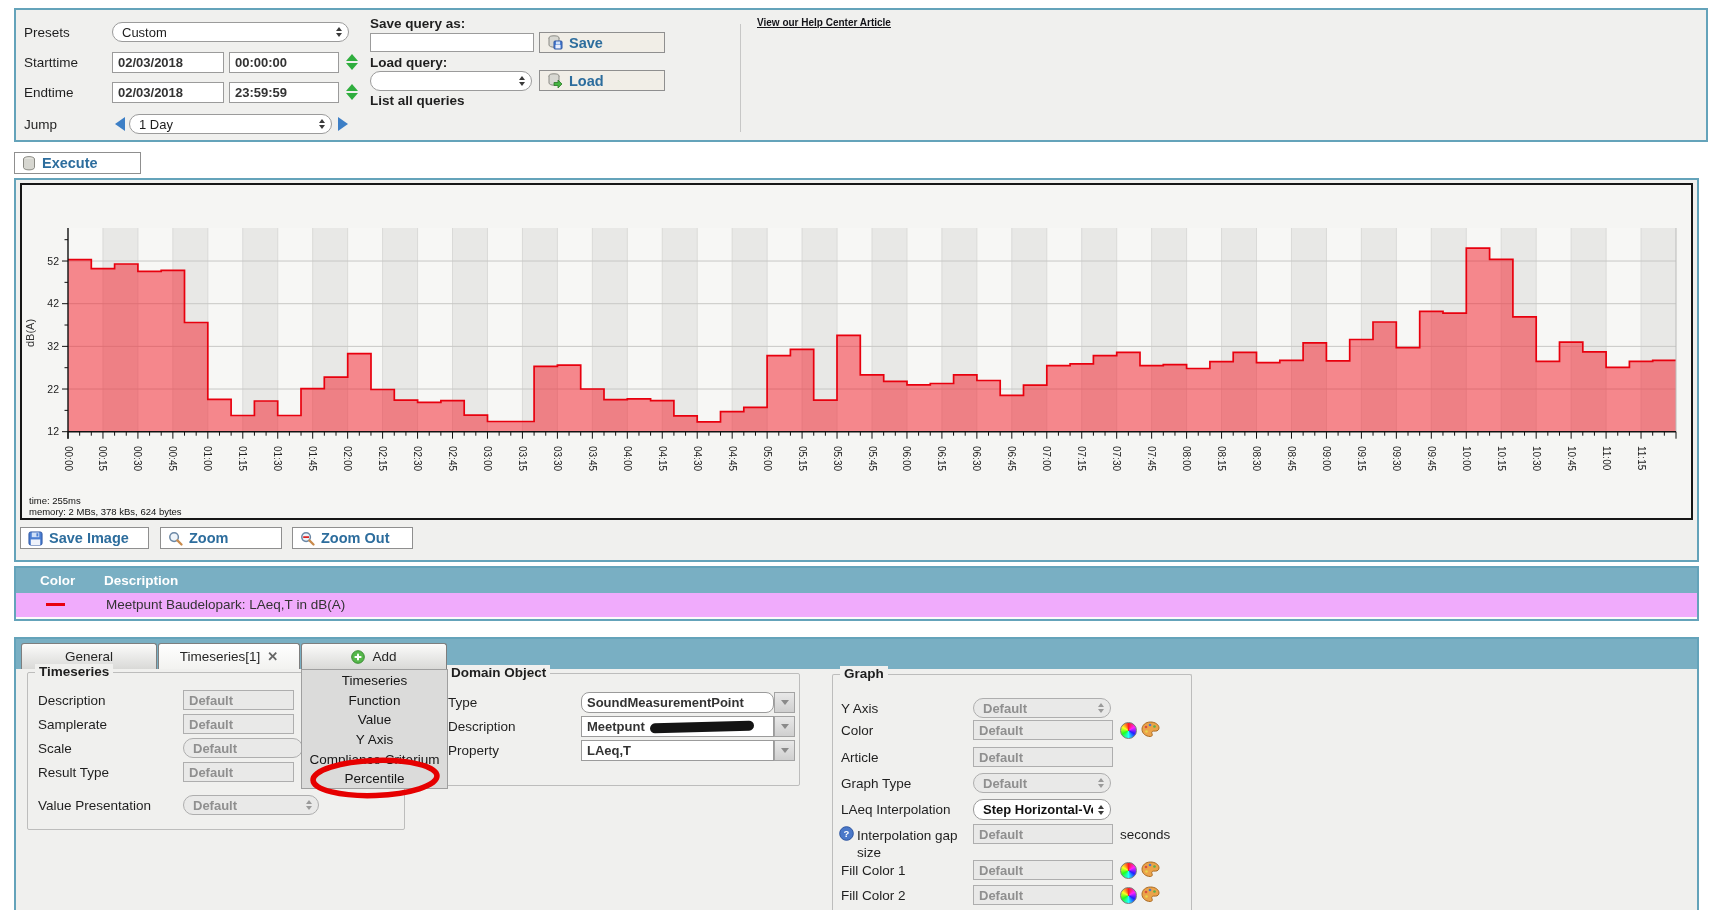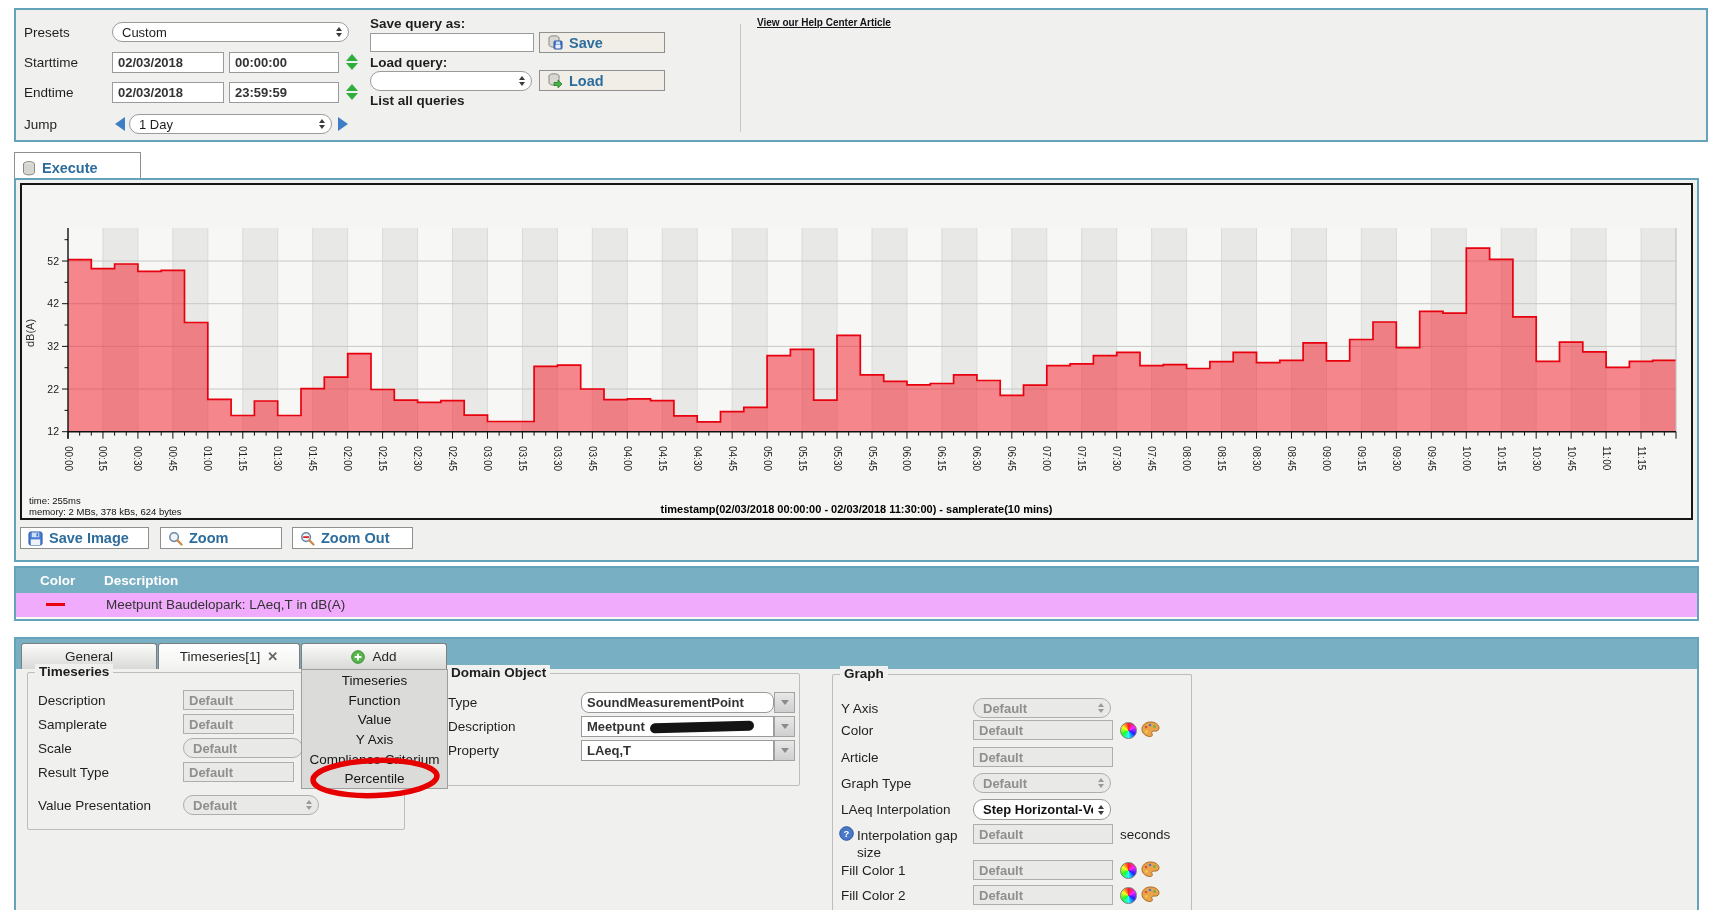--- a/index.html
+++ b/index.html
@@ -130,21 +130,21 @@
       </span>
       <span>Load</span>
     </div>
 
     <div class="lbl" style="left:354px;top:83px;font-weight:bold;">List all queries</div>
 
     <div class="vdiv" style="left:724px;top:14px;height:108px;"></div>
     <div class="lbl helplink" style="left:741px;top:7px;">View our Help Center Article</div>
   </div>
 
-  <div class="btn" style="left:14px;top:152px;width:127px;height:32px;">
+  <div class="btn" style="left:14px;top:152px;width:127px;height:22px;">
     <span style="display:inline-flex;">
       <svg width="14" height="15" viewBox="0 0 14 15">
           <ellipse cx="7" cy="3" rx="5.5" ry="2.4" fill="#e3e3dd" stroke="#8a8a84"></ellipse>
           <path d="M1.5 3v8.5c0 1.3 2.5 2.4 5.5 2.4s5.5-1.1 5.5-2.4V3" fill="#d6d6d0" stroke="#8a8a84"></path>
         </svg>
     </span>
     <span>Execute</span>
   </div>
 
   <div class="panel" style="left:14px;top:178px;width:1685px;height:384px;">
@@ -425,21 +425,20 @@
           <text x="1409.3043478260868" y="261" dy="3.5" font-size="10" fill="#222" transform="rotate(90 1409.3043478260868 261)">09:45</text>
           <text x="1444.2608695652173" y="261" dy="3.5" font-size="10" fill="#222" transform="rotate(90 1444.2608695652173 261)">10:00</text>
           <text x="1479.2173913043478" y="261" dy="3.5" font-size="10" fill="#222" transform="rotate(90 1479.2173913043478 261)">10:15</text>
           <text x="1514.1739130434783" y="261" dy="3.5" font-size="10" fill="#222" transform="rotate(90 1514.1739130434783 261)">10:30</text>
           <text x="1549.1304347826085" y="261" dy="3.5" font-size="10" fill="#222" transform="rotate(90 1549.1304347826085 261)">10:45</text>
           <text x="1584.086956521739" y="261" dy="3.5" font-size="10" fill="#222" transform="rotate(90 1584.086956521739 261)">11:00</text>
           <text x="1619.0434782608695" y="261" dy="3.5" font-size="10" fill="#222" transform="rotate(90 1619.0434782608695 261)">11:15</text>
         </svg>
       <div class="chart-meta" style="left:7px;top:310px;">time: 255ms</div>
       <div class="chart-meta" style="left:7px;top:321px;">memory: 2 MBs, 378 kBs, 624 bytes</div>
-      <div class="chart-meta-center" style="top:318px;">timestamp(02/03/2018 00:00:00 -  02/03/2018 11:30:00)  -  samplerate(10 mins)</div>
     </div>
     <div class="btn" style="left:4px;top:347px;width:129px;height:22px;">
       <span style="display:inline-flex;">
         <svg width="15" height="15" viewBox="0 0 16 16">
             <rect x="1" y="1" width="14" height="14" rx="2" fill="#4a7ed2" stroke="#2c54a0"></rect>
             <rect x="4" y="1.6" width="8" height="5" fill="#cfe0f8"></rect>
             <rect x="9" y="2.4" width="2" height="3.4" fill="#4a7ed2"></rect>
             <rect x="3" y="9" width="10" height="6" fill="#eef2fb"></rect>
           </svg>
       </span>

